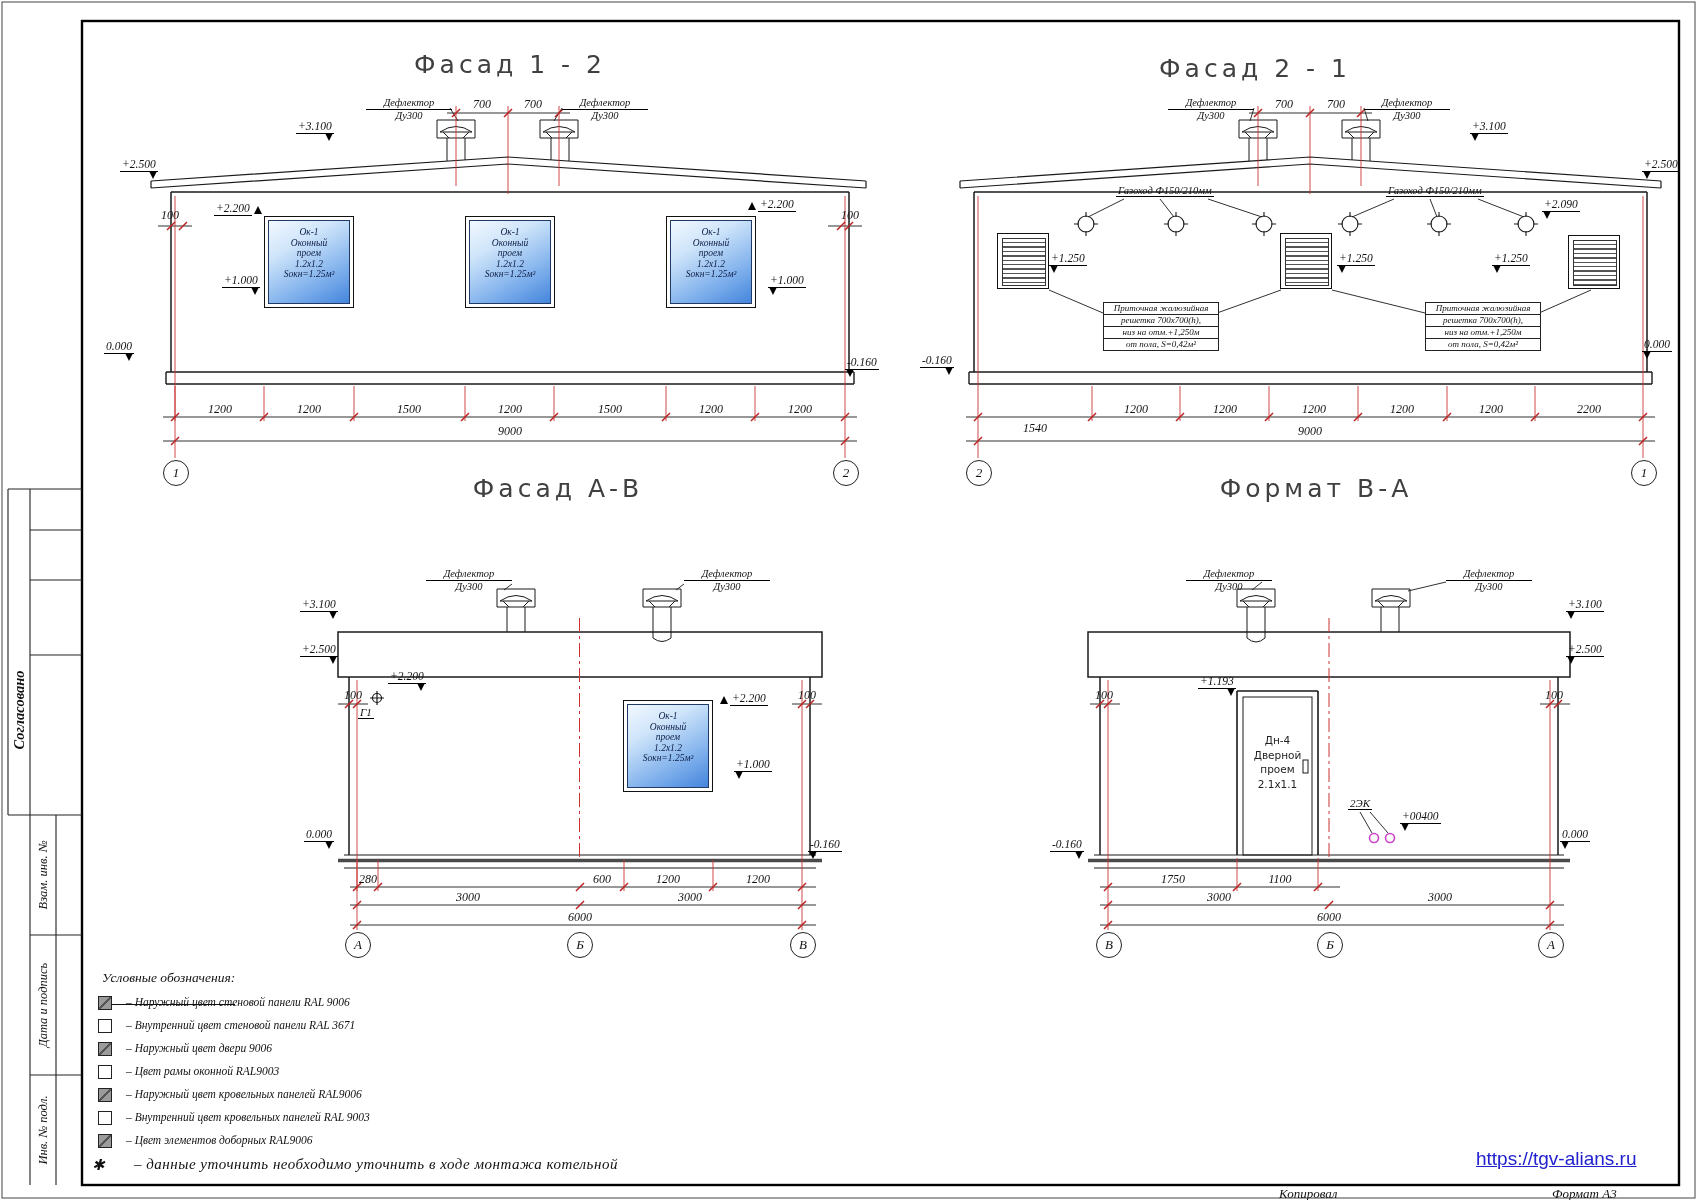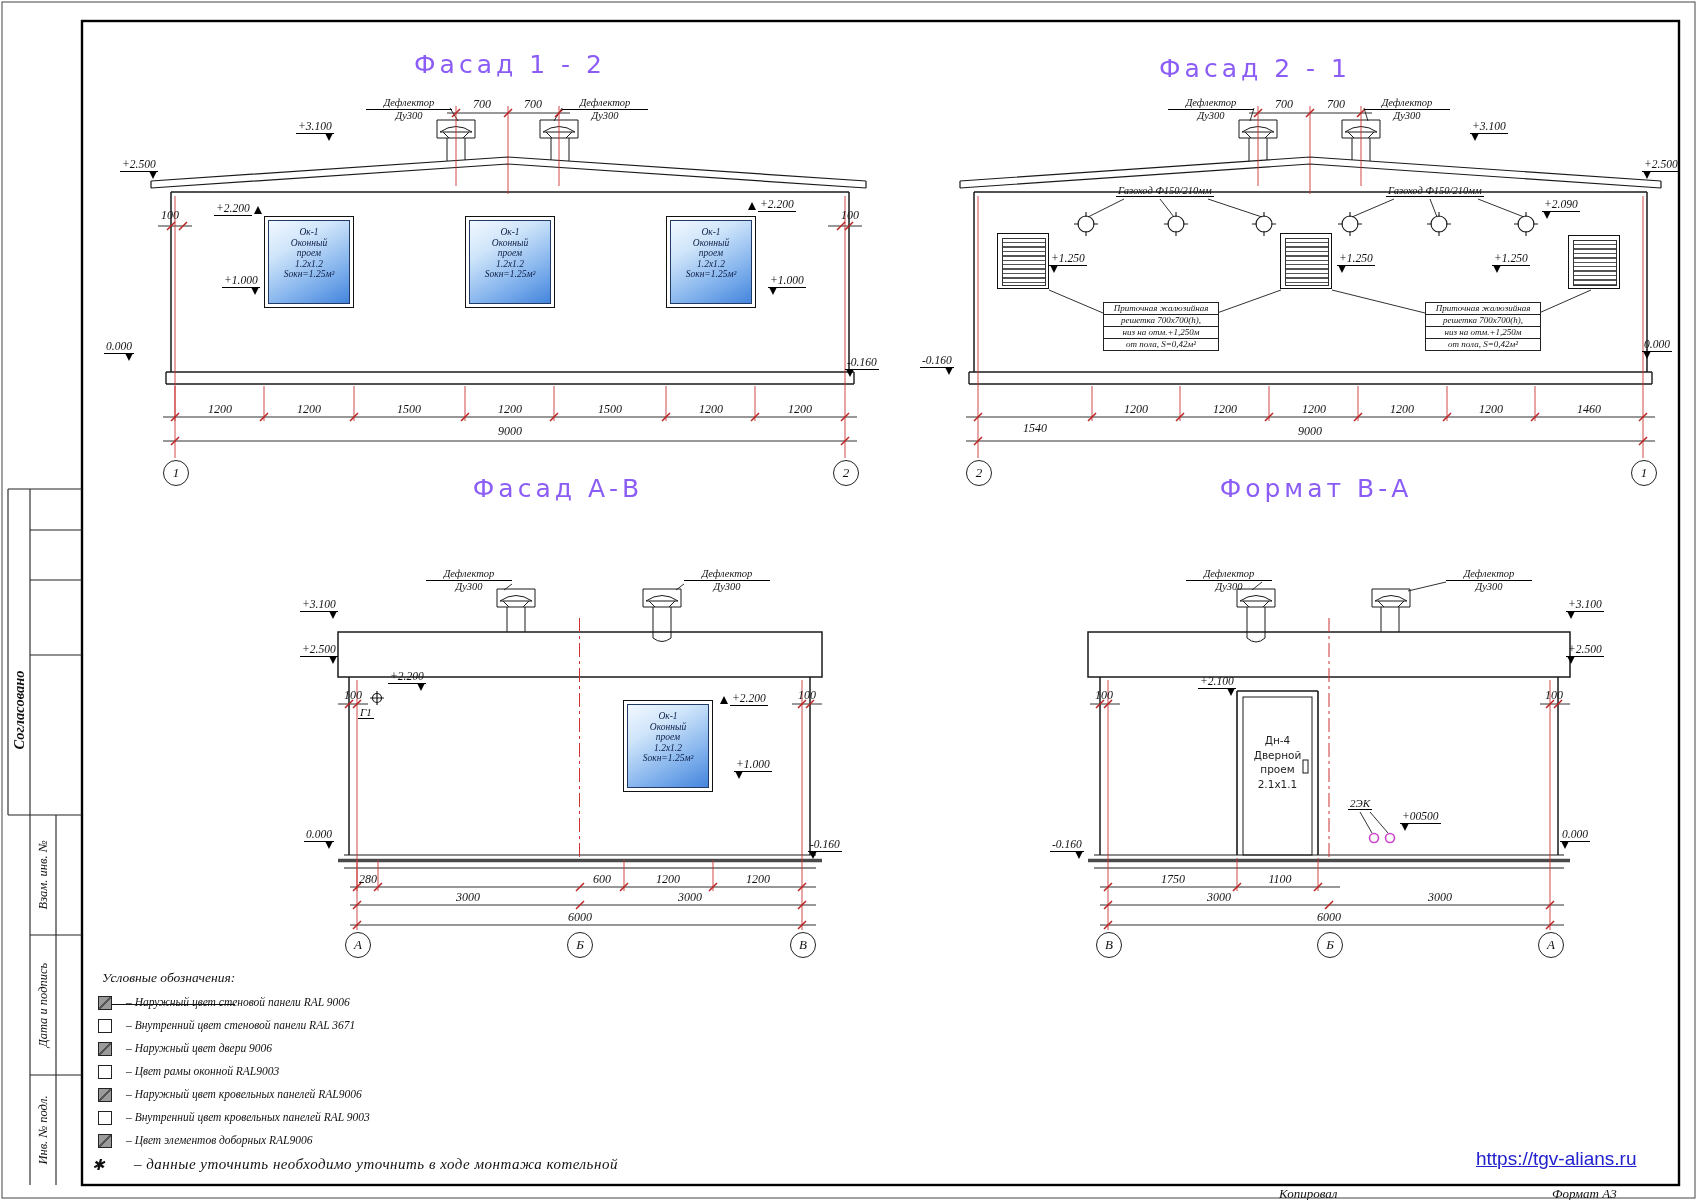--- a/index.html
+++ b/index.html
@@ -1,17 +1,17 @@
 <!DOCTYPE html>
 <html><head>
 <meta charset="utf-8">
 <style>
   html,body{margin:0;padding:0;background:#e8e8e8}
   .sheet{position:relative;width:1697px;height:1200px;background:#fff;font-family:"Liberation Serif",serif;color:#111;overflow:hidden}
-  .ftitle{position:absolute;transform:translateX(-50%);font-family:"DejaVu Sans",sans-serif;font-size:25px;letter-spacing:4px;color:#8b5cf6;white-space:nowrap}
+  .ftitle{position:absolute;transform:translateX(-50%);font-family:"DejaVu Sans",sans-serif;font-size:25px;letter-spacing:4px;color:#404040;white-space:nowrap}
   .dim{position:absolute;transform:translateX(-50%);font:italic 12px "Liberation Serif",serif;white-space:nowrap}
   .elev{position:absolute;white-space:nowrap;font:italic 11.5px "Liberation Serif",serif}
   .elev .v{display:inline-block;border-bottom:1.4px solid #000;padding:0 2px 1px}
   .elev::after{content:"";position:absolute;top:100%;margin-top:-1px;border:4px solid transparent;border-top:8px solid #000}
   .elev.ar::after{right:1px}
   .elev.al::after{left:1px}
   .elev.up::after{border-top:none;border-bottom:8px solid #000;top:auto;bottom:2px}
   .elev.up.ar::after{right:-10px}
   .elev.up.al::after{left:-10px}
   .dlab{position:absolute;width:86px;text-align:center;font:italic 10.5px "Liberation Serif",serif;line-height:11.5px}
@@ -220,21 +220,21 @@
       <div>от пола, S=0,42м²</div>
     </div>
   <div class="elev ar" style="left:920px;top:354px"><span class="v">-0.160</span></div>
   <div class="elev al" style="left:1642px;top:338px"><span class="v">0.000</span></div>
   <span class="dim" style="left:1035px;top:421px">1540</span>
   <span class="dim" style="left:1136px;top:402px">1200</span>
   <span class="dim" style="left:1225px;top:402px">1200</span>
   <span class="dim" style="left:1314px;top:402px">1200</span>
   <span class="dim" style="left:1402px;top:402px">1200</span>
   <span class="dim" style="left:1491px;top:402px">1200</span>
-  <span class="dim" style="left:1589px;top:402px">1460</span>
+  <span class="dim" style="left:1589px;top:402px">2200</span>
   <span class="dim" style="left:1310px;top:424px">9000</span>
   <div class="bub" style="left:966px;top:460px">2</div>
   <div class="bub" style="left:1631px;top:460px">1</div>
 
   <div class="dlab" style="left:426px;top:568px"><span class="u">Дефлектор</span><span>Ду300</span></div>
   <div class="dlab" style="left:684px;top:568px"><span class="u">Дефлектор</span><span>Ду300</span></div>
   <div class="elev ar" style="left:300px;top:598px"><span class="v">+3.100</span></div>
   <div class="elev ar" style="left:300px;top:643px"><span class="v">+2.500</span></div>
   <div class="elev ar" style="left:388px;top:670px"><span class="v">+2.200</span></div>
   <div class="ulab" style="left:358px;top:706px;font-weight:normal">Г1</div>
@@ -261,31 +261,31 @@
   <span class="dim" style="left:690px;top:890px">3000</span>
   <span class="dim" style="left:580px;top:910px">6000</span>
   <div class="bub" style="left:345px;top:932px">А</div>
   <div class="bub" style="left:567px;top:932px">Б</div>
   <div class="bub" style="left:790px;top:932px">В</div>
 
   <div class="dlab" style="left:1186px;top:568px"><span class="u">Дефлектор</span><span>Ду300</span></div>
   <div class="dlab" style="left:1446px;top:568px"><span class="u">Дефлектор</span><span>Ду300</span></div>
   <div class="elev al" style="left:1566px;top:598px"><span class="v">+3.100</span></div>
   <div class="elev al" style="left:1566px;top:643px"><span class="v">+2.500</span></div>
-  <div class="elev ar" style="left:1198px;top:675px"><span class="v">+2.100</span></div>
+  <div class="elev ar" style="left:1198px;top:675px"><span class="v">+1.193</span></div>
   <span class="dim" style="left:1104px;top:688px">100</span>
   <span class="dim" style="left:1554px;top:688px">100</span>
   <div class="door-txt" style="left:1243px;top:733px">
       <span style="display:block">Дн-4</span>
       <span style="display:block">Дверной</span>
       <span style="display:block">проем</span>
       <span style="display:block">2.1х1.1</span>
     </div>
   <div class="ulab" style="left:1348px;top:797px">2ЭК</div>
-  <div class="elev al" style="left:1400px;top:810px"><span class="v">+00500</span></div>
+  <div class="elev al" style="left:1400px;top:810px"><span class="v">+00400</span></div>
   <div class="elev al" style="left:1560px;top:828px"><span class="v">0.000</span></div>
   <div class="elev ar" style="left:1050px;top:838px"><span class="v">-0.160</span></div>
   <span class="dim" style="left:1173px;top:872px">1750</span>
   <span class="dim" style="left:1280px;top:872px">1100</span>
   <span class="dim" style="left:1219px;top:890px">3000</span>
   <span class="dim" style="left:1440px;top:890px">3000</span>
   <span class="dim" style="left:1329px;top:910px">6000</span>
   <div class="bub" style="left:1096px;top:932px">В</div>
   <div class="bub" style="left:1317px;top:932px">Б</div>
   <div class="bub" style="left:1538px;top:932px">А</div>

